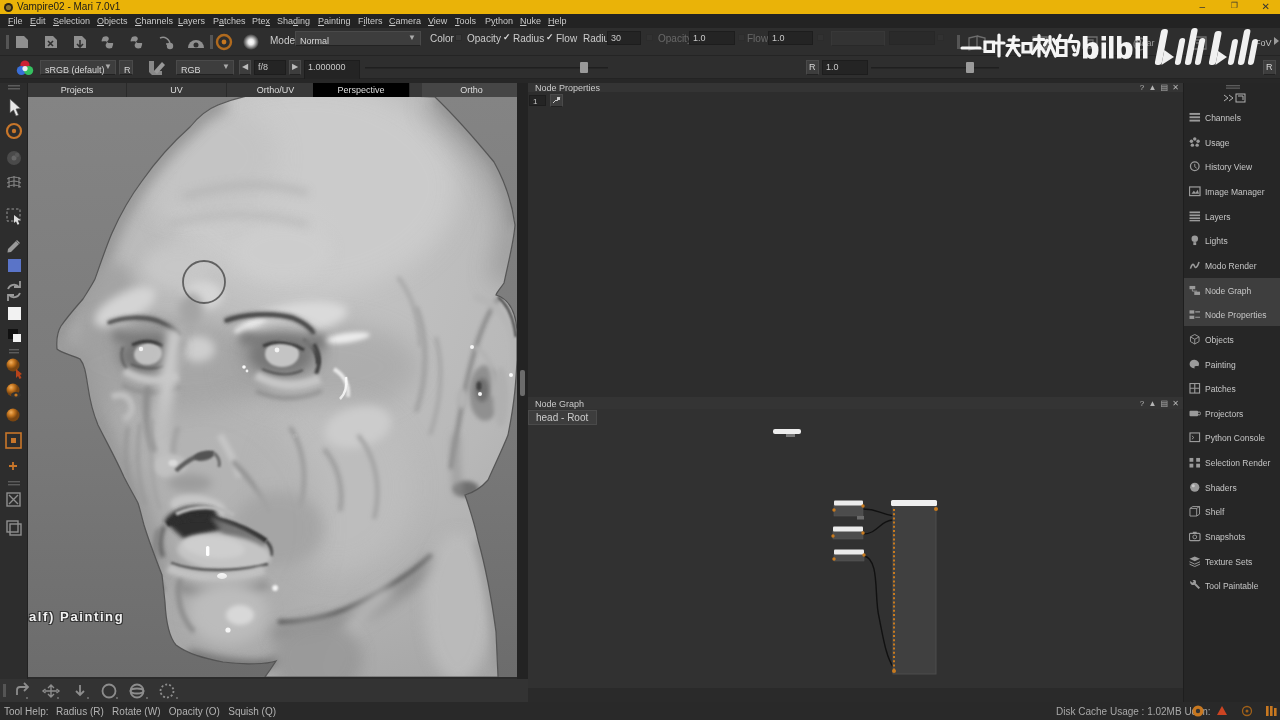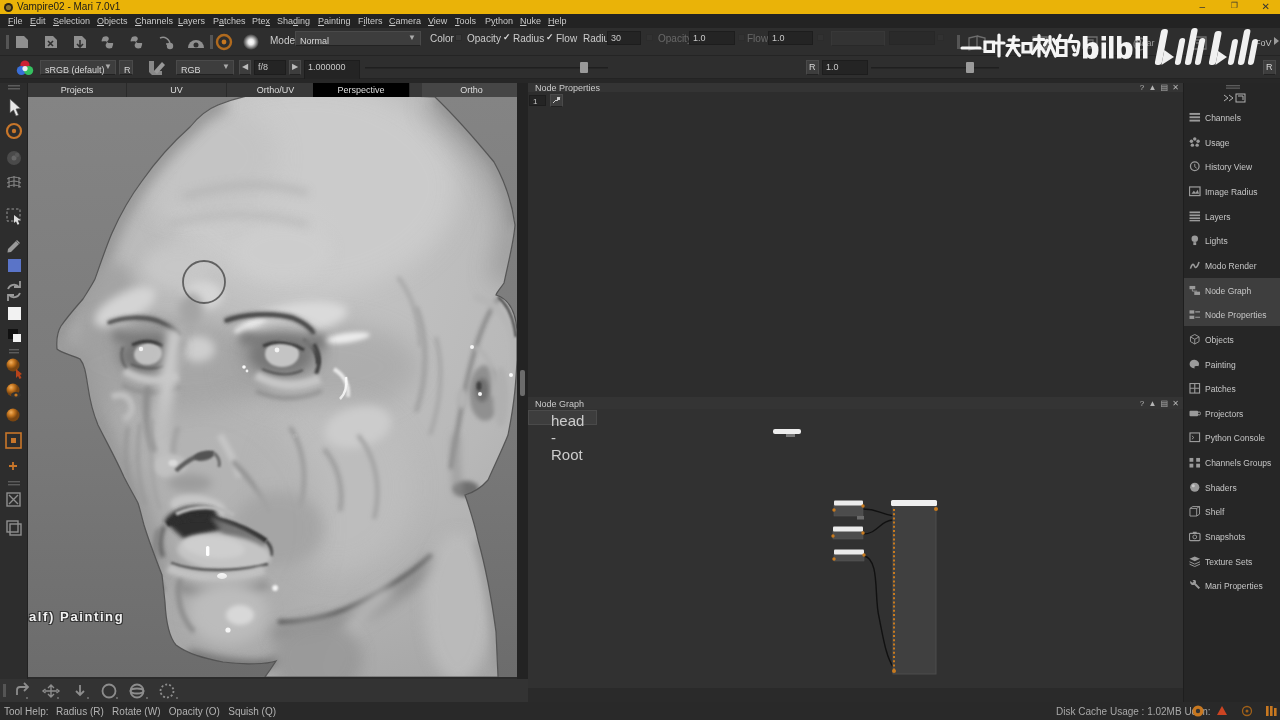--- a/index.html
+++ b/index.html
@@ -463,21 +463,21 @@
           <rect x="5" y="1" width="3" height="3" fill="#ccc"></rect>
         </svg>
       </div>
 </div>
 
 <div id="nodegraph" class="abs">
  <div class="phead" style="height:12px">
         <span style="position:absolute;left:7px;top:2px">Node Graph</span>
         <span class="phicons" style="top:2px">? ▲ ▤ ✕</span>
       </div>
- <div style="position:absolute;left:0px;top:13px;width:69px;height:15px;background:#3d3d3d;border:1px solid #4a4a4a;color:#ccc;font-size:15px;padding:1px 22px">head - Root</div>
+ <div style="position:absolute;left:0px;top:13px;width:69px;height:15px;background:#3d3d3d;border:1px solid #4a4a4a;color:#ccc;font-size:10px;padding:1px 7px">head - Root</div>
  <svg class="abs" style="left:0;top:0" width="655" height="291">
   <g>
 <rect x="245" y="32" width="28" height="5" rx="2" fill="#ededed"></rect>
 <rect x="258" y="37" width="9" height="3" fill="#777"></rect>
 <path d="M335,112 C350,112 352,117 366,119" stroke="#111" stroke-width="1.4" fill="none"></path>
 <path d="M335,137 C350,137 352,123 366,123" stroke="#111" stroke-width="1.4" fill="none"></path>
 <path d="M336,159 C352,162 346,200 351,220 C356,246 359,262 366,271" stroke="#111" stroke-width="1.4" fill="none"></path>
 <rect x="365" y="106" width="43" height="171" fill="#404040" stroke="#4d4d4d"></rect>
 <rect x="363" y="103" width="46" height="6" rx="1.5" fill="#f0f0f0"></rect>
 <g stroke="#c87a1e" stroke-width="2" stroke-dasharray="2 2.2">
@@ -550,21 +550,21 @@
           <circle cx="5.5" cy="5.5" r="4.5" fill="none" stroke="#9a9a9a" stroke-width="1.3"></circle>
           <path d="M5.5 3 v3 l2 1.5" stroke="#9a9a9a" fill="none"></path>
         </svg>
         <span class="tx">History View</span>
       </div>
  <div class="sbitem" style="top:95.9px">
         <svg class="ic" width="12" height="12" viewBox="0 0 11.5 11.5">
           <rect x="0" y="1" width="11" height="9" fill="none" stroke="#9a9a9a" stroke-width="1.3"></rect>
           <path d="M2 8 l2.5 -3 2 2 2 -3 1.5 4z" fill="#9a9a9a"></path>
         </svg>
-        <span class="tx">Image Radius</span>
+        <span class="tx">Image Manager</span>
       </div>
  <div class="sbitem" style="top:120.6px">
         <svg class="ic" width="12" height="12" viewBox="0 0 11.5 11.5">
           <g fill="#9a9a9a">
             <rect x="0" y="0.5" width="11" height="1.8"></rect>
             <rect x="0" y="3.6" width="11" height="1.8"></rect>
             <rect x="0" y="6.7" width="11" height="1.8"></rect>
             <rect x="0" y="9.4" width="11" height="1.4"></rect>
           </g>
         </svg>
@@ -640,21 +640,21 @@
       </div>
  <div class="sbitem" style="top:367.1px">
         <svg class="ic" width="12" height="12" viewBox="0 0 11.5 11.5">
           <g fill="#9a9a9a">
             <rect x="0" y="1" width="4" height="4"></rect>
             <rect x="7" y="1" width="4" height="4"></rect>
             <rect x="0" y="7" width="4" height="4"></rect>
             <rect x="7" y="7" width="4" height="4"></rect>
           </g>
         </svg>
-        <span class="tx">Channels Groups</span>
+        <span class="tx">Selection Render</span>
       </div>
  <div class="sbitem" style="top:391.8px">
         <svg class="ic" width="12" height="12" viewBox="0 0 11.5 11.5">
           <circle cx="5.5" cy="5.5" r="4.8" fill="#9a9a9a"></circle>
           <circle cx="4" cy="4" r="1.6" fill="#c8c8c8"></circle>
         </svg>
         <span class="tx">Shaders</span>
       </div>
  <div class="sbitem" style="top:416.4px">
         <svg class="ic" width="12" height="12" viewBox="0 0 11.5 11.5">
@@ -677,21 +677,21 @@
             <path d="M0 6 l5.5 2.5 5.5 -2.5" stroke="#9a9a9a" fill="none"></path>
             <path d="M0 8.5 l5.5 2.5 5.5 -2.5" stroke="#9a9a9a" fill="none"></path>
           </g>
         </svg>
         <span class="tx">Texture Sets</span>
       </div>
  <div class="sbitem" style="top:490.3px">
         <svg class="ic" width="12" height="12" viewBox="0 0 11.5 11.5">
           <path d="M1 1 a3 3 0 0 0 4 4 l4.5 4.5 1.5 -1.5 -4.5 -4.5 a3 3 0 0 0 -4 -4 l2 2 -1.5 1.5z" fill="#9a9a9a"></path>
         </svg>
-        <span class="tx">Mari Properties</span>
+        <span class="tx">Tool Paintable</span>
       </div>
 </div>
 
 <div id="botbar" class="abs">
  <svg width="528" height="23">
   <rect x="3" y="5" width="3" height="13" fill="#555"></rect>
   <g fill="none" stroke="#8d8d8d" stroke-width="1.8">
    <path d="M17 16 v-5 a3 3 0 0 1 3 -3 h8 m-4 -4 l4 4 -4 4"></path>
    <path d="M51 6 v12 m-6 -6 h12 m-9 -3 l3 -3 3 3 m-6 6 l3 3 3 -3 m-8.5 -5 l-2.5 2 2.5 2 m11 -4 l2.5 2 -2.5 2" stroke-width="1.4"></path>
    <path d="M80 6 v10 m-4 -4 l4 4 4 -4"></path>

